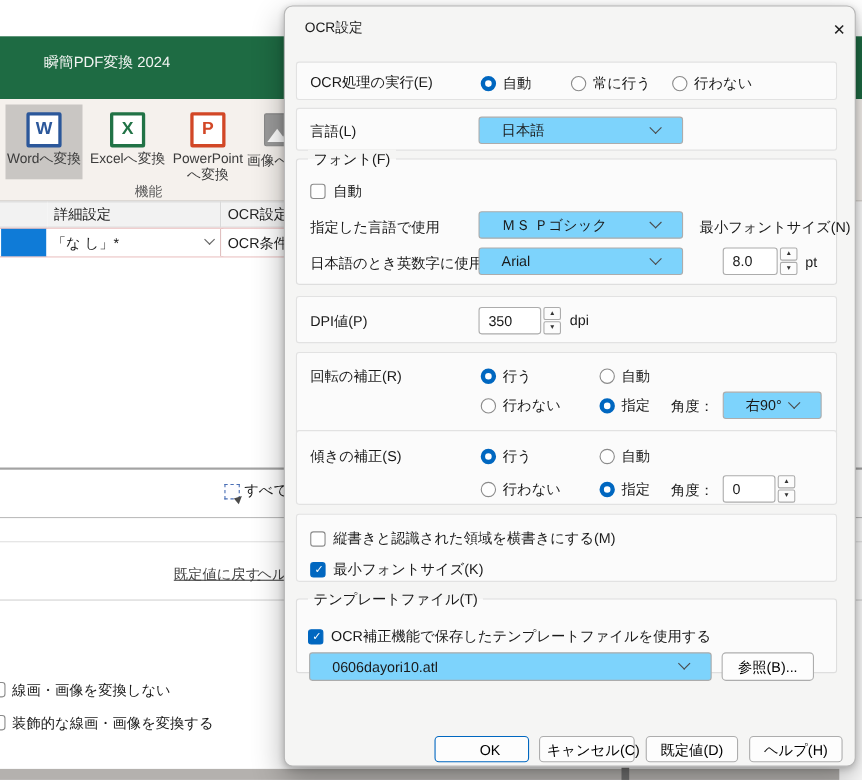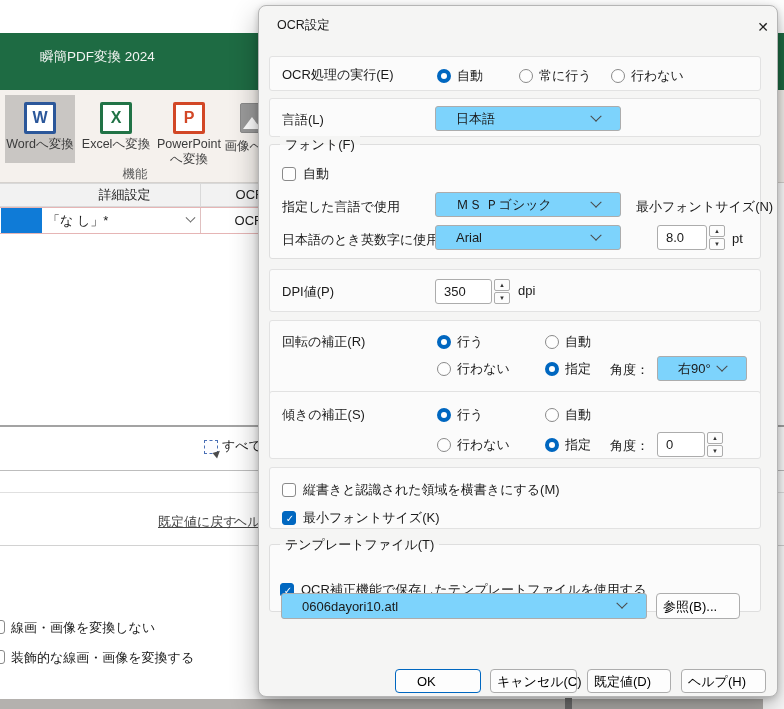--- a/index.html
+++ b/index.html
@@ -4,21 +4,21 @@
 <style>
   html,body{margin:0;padding:0;}
   body{
     width:784px;height:709px;position:relative;overflow:hidden;
     background:#ffffff;
     font-family:"Liberation Sans","DejaVu Sans",sans-serif;
     font-size:13px;color:#1a1a1a;
     -webkit-font-smoothing:antialiased;
   }
   .abs{position:absolute;}
-  .nowrap{white-space:nowrap;text-align:center;}
+  .nowrap{white-space:nowrap;}
 
   
   #bg-titlebar{left:0;top:33px;width:784px;height:57px;background:#1e6b43;}
   #bg-title{left:40px;top:15px;color:#f2f4f2;font-size:13.5px;}
   #bg-toolbar{left:0;top:90px;width:784px;height:93px;background:#f5f1ed;border-bottom:1px solid #d6d2ce;box-sizing:border-box;}
   .tool-item{top:5px;height:68px;text-align:center;}
   .tool-sel{background:#c9c6c3;}
   .office-icon{
     display:inline-block;width:26px;height:26px;margin-top:7px;
     background:#fff;border:3px solid #888;border-radius:2px;
@@ -94,21 +94,21 @@
   .radio-item{position:absolute;display:flex;align-items:center;gap:6px;white-space:nowrap;}
   .radio{width:14px;height:14px;border-radius:50%;box-sizing:border-box;border:1px solid #8a8a8a;background:#fefefe;flex:0 0 auto;}
   .radio.on{border:4.5px solid #0067c0;background:#fff;}
 
   .check-item{position:absolute;display:flex;align-items:center;gap:7px;white-space:nowrap;}
   .check{width:14px;height:14px;border-radius:3px;box-sizing:border-box;border:1px solid #8a8a8a;background:#fefefe;flex:0 0 auto;position:relative;}
   .check.on{background:#0067c0;border-color:#0067c0;}
   .check.on::after{content:"✓";position:absolute;left:0;top:0;width:14px;height:14px;color:#fff;font-size:10px;line-height:13px;text-align:center;}
 
   .btn{position:absolute;height:24px;background:#fdfdfd;border:1px solid #adadad;border-radius:4px;
-    font-size:13px;text-align:left;line-height:22px;box-sizing:border-box;white-space:nowrap;}
+    font-size:13px;text-align:center;line-height:22px;box-sizing:border-box;white-space:nowrap;}
   .btn-default{border:1.5px solid #0067c0;line-height:21px;}
 </style>
 </head>
 <body>
 
 <div class="abs" id="bg-titlebar">
   <div class="abs nowrap" id="bg-title">瞬簡PDF変換 2024</div>
 </div>
 
 <div class="abs" id="bg-toolbar">
@@ -283,21 +283,21 @@
       <span>縦書きと認識された領域を横書きにする(M)</span>
     </span>
     <span class="check-item" style="left:12px;top:41px;">
       <span class="check on"></span>
       <span>最小フォントサイズ(K)</span>
     </span>
   </div>
 
   <div class="abs group" style="top:538px;height:68px;">
     <span class="group-legend nowrap">テンプレートファイル(T)</span>
-    <span class="check-item" style="left:10px;top:36px;text-align:right;">
+    <span class="check-item" style="left:10px;top:25px;text-align:right;">
       <span class="check on"></span>
       <span>OCR補正機能で保存したテンプレートファイルを使用する</span>
     </span>
     <div class="combo" style="left:11px;top:48px;width:366px;height:26px;">
       <span>0606dayori10.atl</span>
       <span class="chev"></span>
     </div>
     <button class="btn" style="left:386px;top:48px;width:84px;height:26px;line-height:24px;">参照(B)...</button>
   </div>
 

